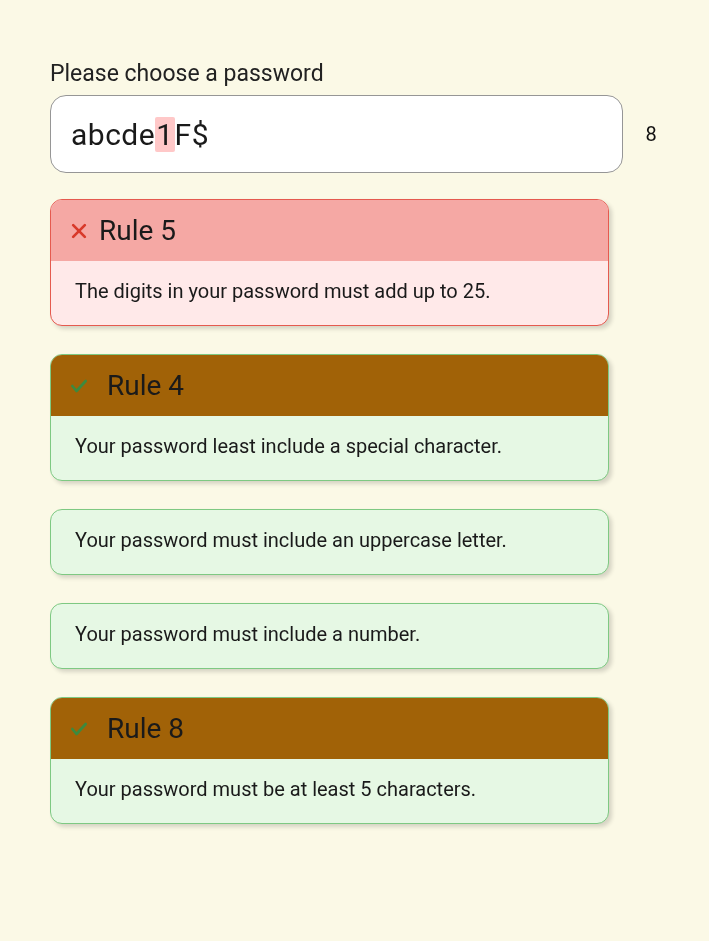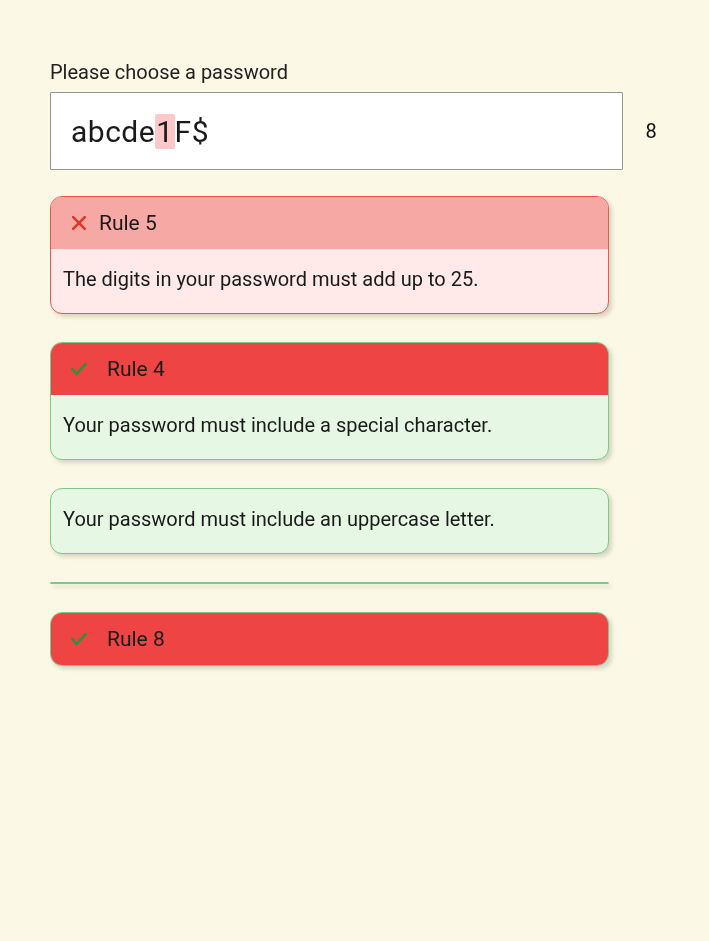--- a/index.html
+++ b/index.html
@@ -5,35 +5,35 @@
     * { box-sizing: border-box; margin: 0; padding: 0; }
     body {
       background: #fbf9e6;
       font-family: -apple-system, BlinkMacSystemFont, "Segoe UI", Roboto, Helvetica, Arial, sans-serif;
       width: 709px;
       height: 941px;
       padding: 60px 50px 0 50px;
       color: #1a1a1a;
     }
     .prompt-label {
-      font-size: 20px;
+      font-size: 23px;
       margin-bottom: 8px;
       color: #222;
     }
     .input-row {
       display: flex;
       align-items: center;
       gap: 20px;
       margin-bottom: 26px;
     }
     .password-box {
       flex: 1;
       background: #fff;
       border: 1px solid #969696;
-      border-radius: 1px;
+      border-radius: 16px;
       padding: 18px 20px;
       font-size: 30px;
       font-family: inherit;
       letter-spacing: 0.5px;
       min-height: 78px;
       display: flex;
       align-items: center;
       cursor: text;
     }
     .password-box .pw-text { white-space: pre; }
@@ -62,26 +62,26 @@
     }
     .rule-card.pass {
       border-color: #7ec982;
       background: #e6f8e4;
     }
     .rule-header {
       display: flex;
       align-items: center;
       gap: 10px;
       padding: 14px 18px;
-      font-size: 21px;
+      font-size: 28px;
     }
     .rule-card.fail .rule-header { background: #f5a8a4; }
-    .rule-card.pass .rule-header { background: #ef4444; gap: 18px; }
+    .rule-card.pass .rule-header { background: #a16207; gap: 18px; }
     .rule-body {
-      padding: 16px 18px 20px 12px;
+      padding: 16px 18px 20px 24px;
       font-size: 20px;
       line-height: 1.4;
     }
     .icon { width: 20px; height: 20px; display: inline-flex; align-items: center; justify-content: center; flex-shrink: 0; }
     .icon svg { width: 100%; height: 100%; }
   </style>
 </head>
 <body>
 
 <div class="prompt-label">Please choose a password</div>
@@ -110,34 +110,36 @@
 
   <div class="rule-card pass">
     <div class="rule-header">
       <span class="icon">
         <svg viewBox="0 0 24 24" fill="none" stroke="#3c8a3f" stroke-width="3.2" stroke-linecap="round" stroke-linejoin="round">
             <polyline points="4 12 9 18 20 6"></polyline>
           </svg>
       </span>
       <span>Rule 4</span>
     </div>
-    <div class="rule-body">Your password must include a special character.</div>
+    <div class="rule-body">Your password least include a special character.</div>
   </div>
 
   <div class="rule-card pass">
     <div class="rule-body">Your password must include an uppercase letter.</div>
   </div>
 
   <div class="rule-card pass">
+    <div class="rule-body">Your password must include a number.</div>
   </div>
 
   <div class="rule-card pass">
     <div class="rule-header">
       <span class="icon">
         <svg viewBox="0 0 24 24" fill="none" stroke="#3c8a3f" stroke-width="3.2" stroke-linecap="round" stroke-linejoin="round">
             <polyline points="4 12 9 18 20 6"></polyline>
           </svg>
       </span>
       <span>Rule 8</span>
     </div>
+    <div class="rule-body">Your password must be at least 5 characters.</div>
   </div>
 
 </div>
 
 </body></html>

